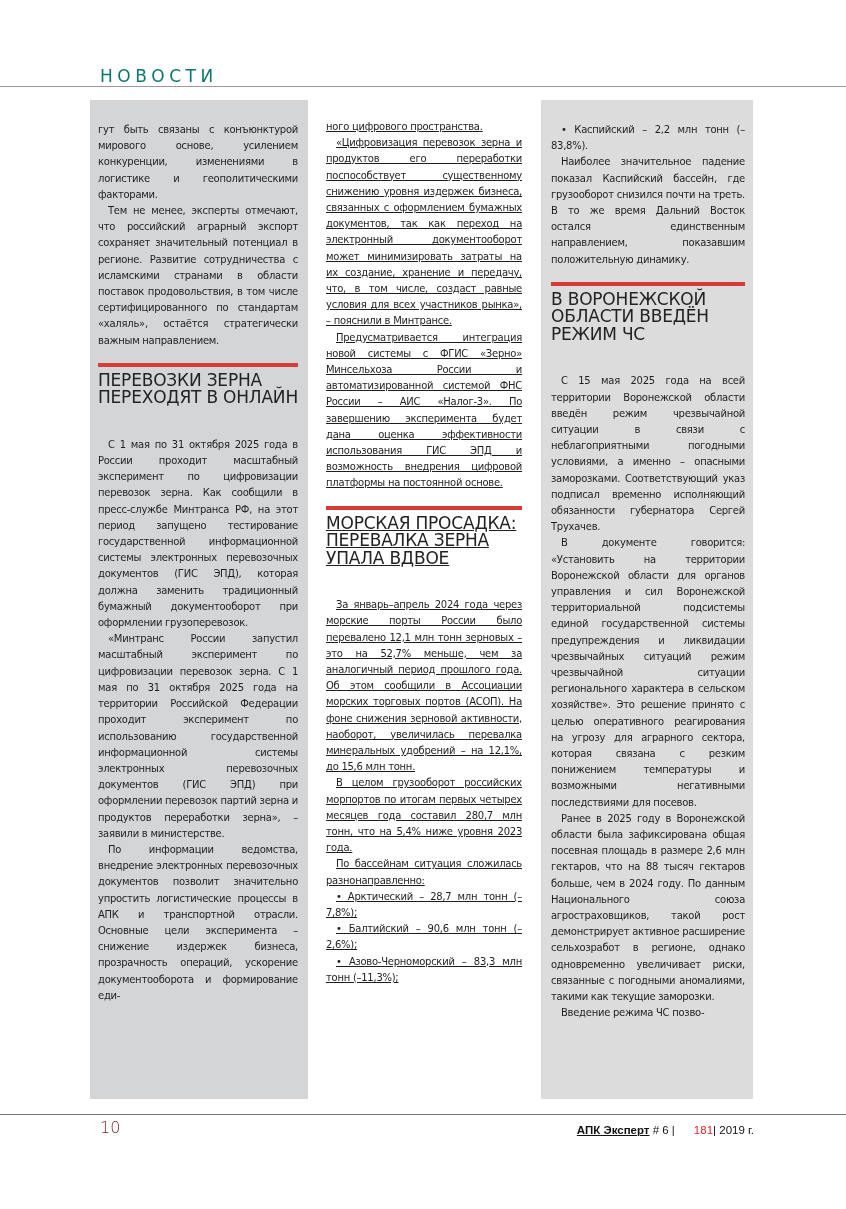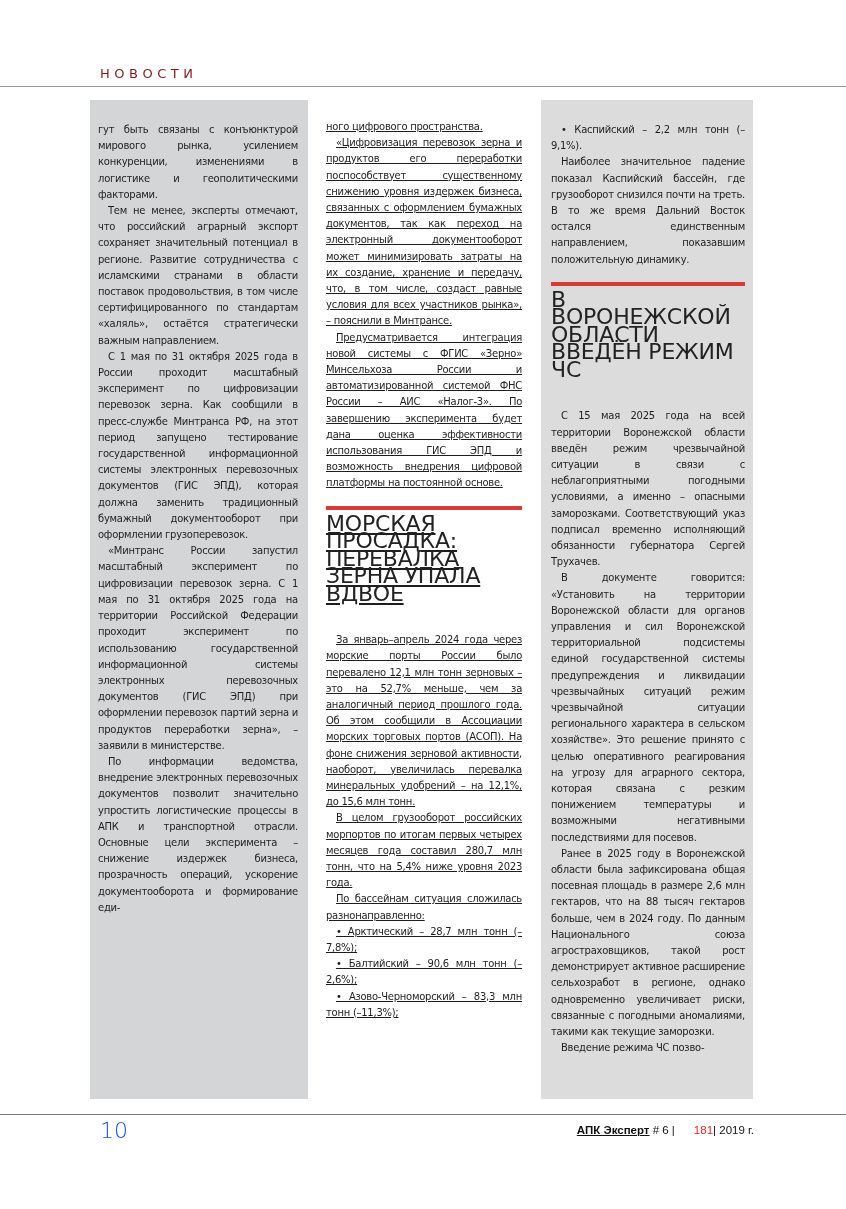--- a/index.html
+++ b/index.html
@@ -1,51 +1,55 @@
 <!DOCTYPE html>
 <html><head>
 <meta charset="utf-8">
 <style>
   html, body { margin: 0; padding: 0; background: #ffffff; }
   body { width: 846px; height: 1209px; position: relative; overflow: hidden;
          font-family: "DejaVu Sans", sans-serif; color: #1e1e1e; }
-  .section-label { position: absolute; left: 100px; top: 66px; font-size: 13px;
-         letter-spacing: 4.5px; color: #7f1d1d; font-family: "DejaVu Sans", sans-serif; }
+  .section-label { position: absolute; left: 100px; top: 66px; font-size: 17px;
+         letter-spacing: 4.5px; color: #0f766e; font-family: "DejaVu Sans", sans-serif; }
   .top-rule { position: absolute; left: 0; top: 86px; width: 846px; height: 1px; background: #9a9a9a; }
   .bottom-rule { position: absolute; left: 0; top: 1114px; width: 846px; height: 1px; background: #777; }
   .col { position: absolute; top: 100px; height: 999px; box-sizing: border-box; }
   .col.grey { background: #d4d5d7; }
   .col.grey2 { background: #dcdcdd; }
   .col-left { left: 90px; width: 218px; padding: 22px 10px 0 8px; }
   .col-mid { left: 316px; width: 214px; padding: 19px 8px 0 10px; text-decoration: underline; }
   .col-right { left: 541px; width: 212px; padding: 22px 8px 0 10px; }
   p { margin: 0; font-size: 11.1px; line-height: 16.2px; text-align: justify;
       font-family: "DejaVu Sans Condensed", "DejaVu Sans", sans-serif; letter-spacing: -0.25px; }
   p.ind { text-indent: 10px; }
   p.bul { text-indent: 10px; }
   .headline-block { margin-top: 14px; }
   .red-bar { height: 4px; background: #d63b3a; margin-bottom: 5px; }
-  h2 { margin: 0 0 30px 0; font-weight: normal; font-size: 22px; line-height: 17.5px;
+  h2 { margin: 0 0 30px 0; font-weight: normal; font-size: 17px; line-height: 17.5px;
        letter-spacing: -0.2px; color: #222; font-family: "DejaVu Sans", sans-serif; }
-  .page-num { position: absolute; left: 100px; top: 1118px; font-size: 22px; color: #1d4ed8;
+  .page-num { position: absolute; left: 100px; top: 1118px; font-size: 16px; color: #7f1d1d;
               font-family: "DejaVu Sans", sans-serif; font-weight: 300; }
   .footer-mag { position: absolute; right: 92px; top: 1124px; font-size: 11.5px; color: #111;
                 font-family: "Liberation Sans", sans-serif; }
   .footer-mag b { font-weight: bold; text-decoration: underline; }
   .footer-mag .issue-red { color: #e0282a; padding-left: 19px; }
 </style>
 </head>
 <body>
 
 <div class="section-label">НОВОСТИ</div>
 <div class="top-rule"></div>
 
 <div class="col grey col-left">
-  <p>гут быть связаны с конъюнктурой мирового рынка, усилением конкуренции, изменениями в логистике и геополитическими факторами.</p>
+  <p>гут быть связаны с конъюнктурой мирового основе, усилением конкуренции, изменениями в логистике и геополитическими факторами.</p>
   <p class="ind">Тем не менее, эксперты отмечают, что российский аграрный экспорт сохраняет значительный потенциал в регионе. Развитие сотрудничества с исламскими странами в области поставок продовольствия, в том числе сертифицированного по стандартам «халяль», остаётся стратегически важным направлением.</p>
+  <div class="headline-block">
+    <div class="red-bar"></div>
+    <h2>ПЕРЕВОЗКИ ЗЕРНА ПЕРЕХОДЯТ В ОНЛАЙН</h2>
+  </div>
   <p class="ind">С 1 мая по 31 октября 2025 года в России проходит масштабный эксперимент по цифровизации перевозок зерна. Как сообщили в пресс-службе Минтранса РФ, на этот период запущено тестирование государственной информационной системы электронных перевозочных документов (ГИС ЭПД), которая должна заменить традиционный бумажный документооборот при оформлении грузоперевозок.</p>
   <p class="ind">«Минтранс России запустил масштабный эксперимент по цифровизации перевозок зерна. С 1 мая по 31 октября 2025 года на территории Российской Федерации проходит эксперимент по использованию государственной информационной системы электронных перевозочных документов (ГИС ЭПД) при оформлении перевозок партий зерна и продуктов переработки зерна», – заявили в министерстве.</p>
   <p class="ind">По информации ведомства, внедрение электронных перевозочных документов позволит значительно упростить логистические процессы в АПК и транспортной отрасли. Основные цели эксперимента – снижение издержек бизнеса, прозрачность операций, ускорение документооборота и формирование еди-</p>
 </div>
 
 <div class="col col-mid">
   <p>ного цифрового пространства.</p>
   <p class="ind">«Цифровизация перевозок зерна и продуктов его переработки поспособствует существенному снижению уровня издержек бизнеса, связанных с оформлением бумажных документов, так как переход на электронный документооборот может минимизировать затраты на их создание, хранение и передачу, что, в том числе, создаст равные условия для всех участников рынка», – пояснили в Минтрансе.</p>
   <p class="ind">Предусматривается интеграция новой системы с ФГИС «Зерно» Минсельхоза России и автоматизированной системой ФНС России – АИС «Налог-3». По завершению эксперимента будет дана оценка эффективности использования ГИС ЭПД и возможность внедрения цифровой платформы на постоянной основе.</p>
   <div class="headline-block">
@@ -54,21 +58,21 @@
   </div>
   <p class="ind">За январь–апрель 2024 года через морские порты России было перевалено 12,1 млн тонн зерновых – это на 52,7% меньше, чем за аналогичный период прошлого года. Об этом сообщили в Ассоциации морских торговых портов (АСОП). На фоне снижения зерновой активности, наоборот, увеличилась перевалка минеральных удобрений – на 12,1%, до 15,6 млн тонн.</p>
   <p class="ind">В целом грузооборот российских морпортов по итогам первых четырех месяцев года составил 280,7 млн тонн, что на 5,4% ниже уровня 2023 года.</p>
   <p class="ind">По бассейнам ситуация сложилась разнонаправленно:</p>
   <p class="bul">• Арктический – 28,7 млн тонн (–7,8%);</p>
   <p class="bul">• Балтийский – 90,6 млн тонн (–2,6%);</p>
   <p class="bul">• Азово-Черноморский – 83,3 млн тонн (–11,3%);</p>
 </div>
 
 <div class="col grey2 col-right">
-  <p class="bul">• Каспийский – 2,2 млн тонн (–9,1%).</p>
+  <p class="bul">• Каспийский – 2,2 млн тонн (–83,8%).</p>
   <p class="ind">Наиболее значительное падение показал Каспийский бассейн, где грузооборот снизился почти на треть. В то же время Дальний Восток остался единственным направлением, показавшим положительную динамику.</p>
   <div class="headline-block">
     <div class="red-bar"></div>
     <h2>В ВОРОНЕЖСКОЙ ОБЛАСТИ ВВЕДЁН РЕЖИМ ЧС</h2>
   </div>
   <p class="ind">С 15 мая 2025 года на всей территории Воронежской области введён режим чрезвычайной ситуации в связи с неблагоприятными погодными условиями, а именно – опасными заморозками. Соответствующий указ подписал временно исполняющий обязанности губернатора Сергей Трухачев.</p>
   <p class="ind">В документе говорится: «Установить на территории Воронежской области для органов управления и сил Воронежской территориальной подсистемы единой государственной системы предупреждения и ликвидации чрезвычайных ситуаций режим чрезвычайной ситуации регионального характера в сельском хозяйстве». Это решение принято с целью оперативного реагирования на угрозу для аграрного сектора, которая связана с резким понижением температуры и возможными негативными последствиями для посевов.</p>
   <p class="ind">Ранее в 2025 году в Воронежской области была зафиксирована общая посевная площадь в размере 2,6 млн гектаров, что на 88 тысяч гектаров больше, чем в 2024 году. По данным Национального союза агростраховщиков, такой рост демонстрирует активное расширение сельхозработ в регионе, однако одновременно увеличивает риски, связанные с погодными аномалиями, такими как текущие заморозки.</p>
   <p class="ind">Введение режима ЧС позво-</p>
 </div>

